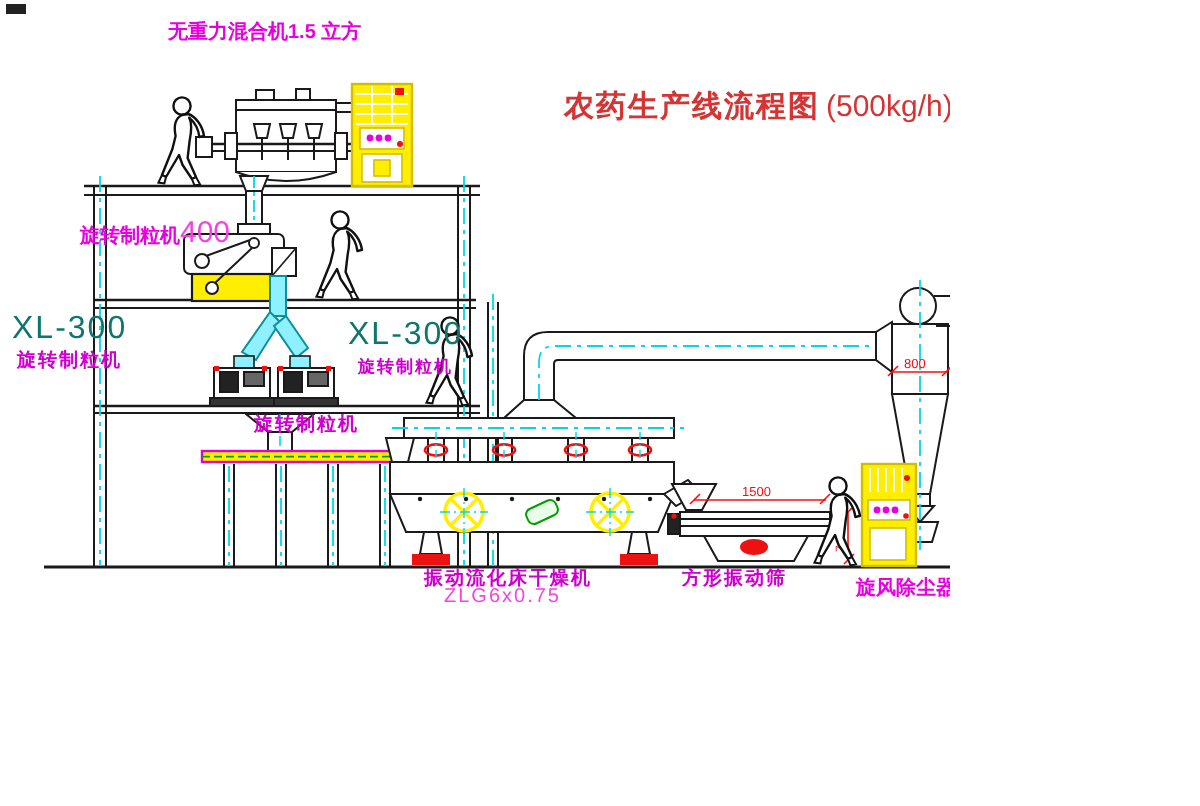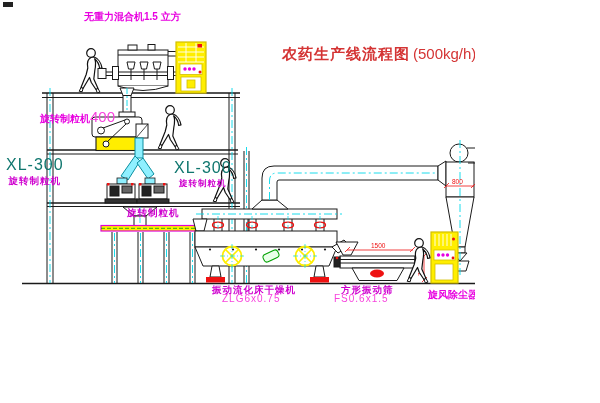--- a/index.html
+++ b/index.html
@@ -359,19 +359,18 @@
   <div class="mag-big">XL-300</div>
   <div class="mag-sm" style="margin-top:3px;font-size:8.5px;">旋转制粒机</div>
 </div>
 
 <div class="lbl mag-sm" style="left:127px;top:208px;">旋转制粒机</div>
 
 <div class="lbl mag-sm" style="left:212px;top:285px;">振动流化床干燥机</div>
 <div class="lbl mag-model" style="left:222px;top:294px;">ZLG6x0.75</div>
 
 <div class="lbl mag-sm" style="left:341px;top:285px;">方形振动筛</div>
-<div class="lbl mag-model" style="left:334px;top:294px;">FS0.6x1.5</div>
 
 <div class="lbl mag-md" style="left:428px;top:290px;">旋风除尘器</div>
 
 <div class="lbl mag-md" style="left:509px;top:288px;">引风机</div>
 
 </div>
 
 </body></html>

